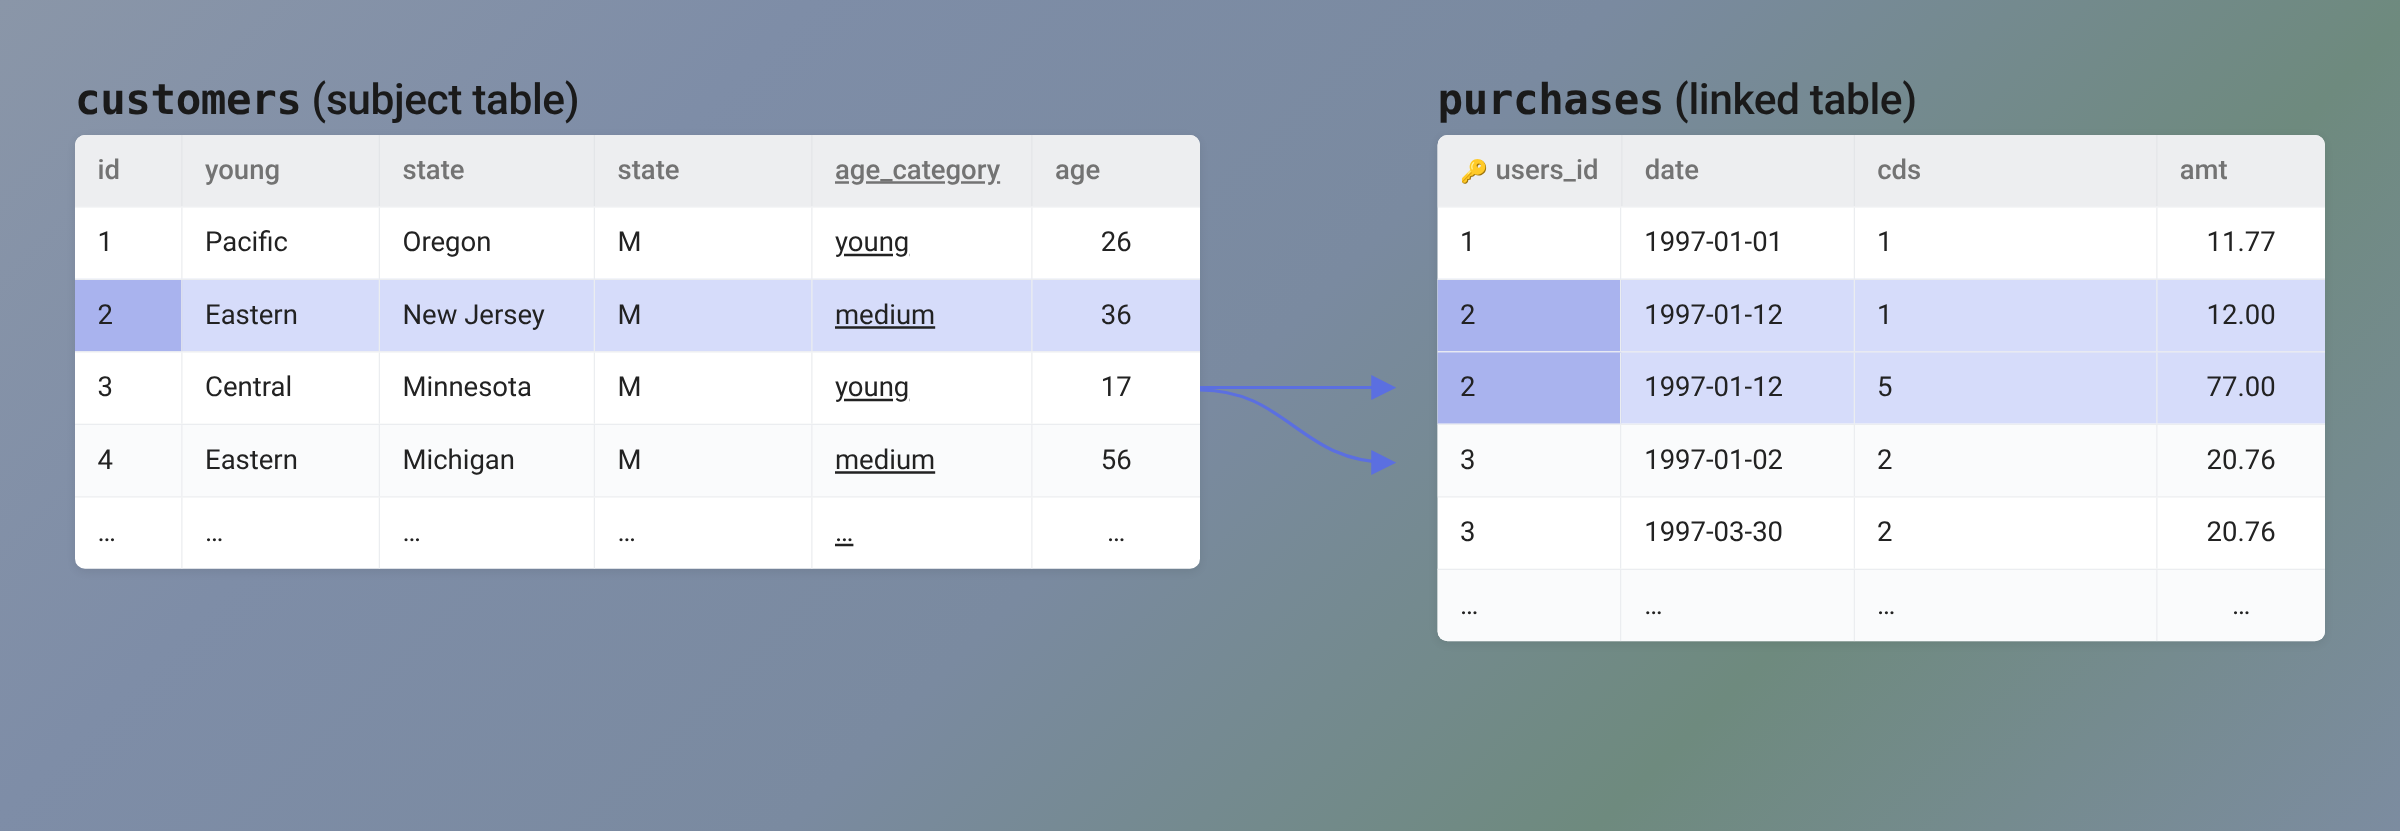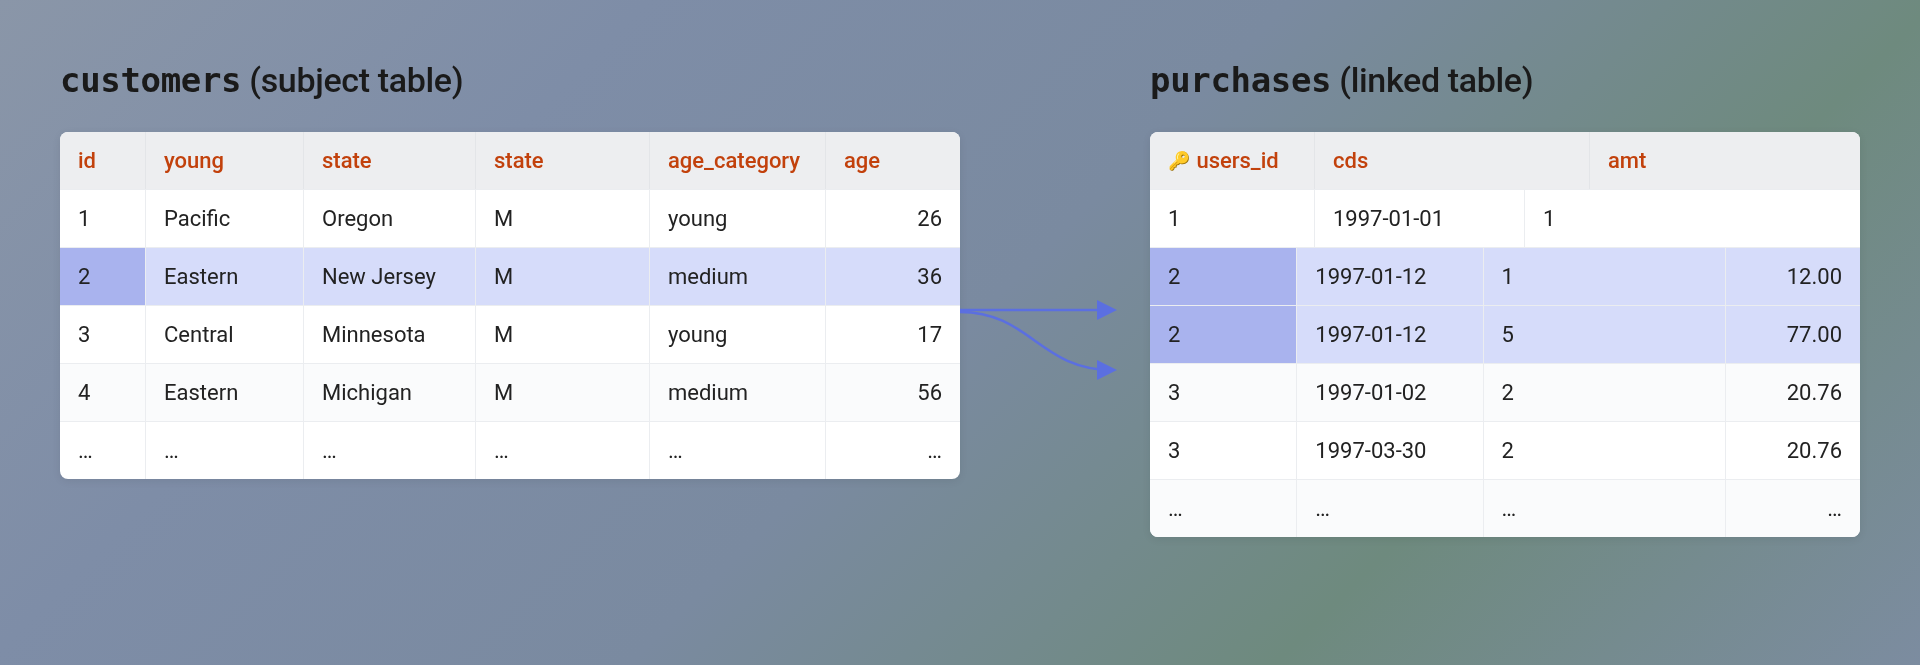--- a/index.html
+++ b/index.html
@@ -19,68 +19,68 @@
       padding: 60px 60px 0 60px;
       position: relative;
     }
     .panel { display: flex; flex-direction: column; }
     .panel.left { width: 900px; }
     .panel.right { width: 710px; }
     .title {
       font-size: 34px;
       font-weight: 500;
       color: #1a1a1a;
-      margin-bottom: 32px;
+      margin-bottom: 8px;
       letter-spacing: -0.01em;
     }
     .title .mono {
       font-family: ui-monospace, "SF Mono", Menlo, Monaco, Consolas, monospace;
       font-weight: 700;
     }
     .table {
       background: #fff;
       border-radius: 8px;
       overflow: hidden;
       box-shadow: 0 2px 8px rgba(0,0,0,0.08);
       font-size: 22px;
       color: #222;
     }
     .thead { display: flex; background: #edeef0; }
     .th {
       padding: 16px 18px;
       font-weight: 500;
-      color: #c2410c;
+      color: #737373;
       border-right: 1px solid #e3e5e8;
       display: flex;
       align-items: center;
       gap: 6px;
     }
     .th:last-child { border-right: none; }
     .tbody { display: flex; flex-direction: column; }
     .tr { display: flex; border-top: 1px solid #ebedf0; }
     .tr:nth-child(even):not(.highlight) { background: #fafbfc; }
     .td {
       padding: 16px 18px;
       border-right: 1px solid #ebedf0;
       overflow: hidden;
       text-overflow: ellipsis;
       white-space: nowrap;
     }
     .td:last-child { border-right: none; }
     .tr.highlight { background: #d6dcfa; }
     .tr.highlight .td:first-child { background: #a9b3ee; }
-    .num { text-align: right; }
+    .num { text-align: center; }
     .key-icon { font-size: 18px; }
 
     
     .c-id     { width: 86px; }
     .c-zone   { width: 158px; }
     .c-state  { width: 172px; }
     .c-gender { width: 174px; }
-    .c-agecat { width: 176px; }
+    .c-agecat { width: 176px; text-decoration: underline; }
     .c-age    { width: 134px; }
 
     
     .p-uid  { width: 165px; }
     .p-date { width: 210px; }
     .p-cds  { width: 275px; }
     .p-amt  { width: 150px; }
 
     svg.link {
       position: absolute;
@@ -154,28 +154,30 @@
   <div class="panel right">
     <div class="title">
       <span class="mono">purchases</span><span> (linked table)</span>
     </div>
     <div class="table">
       <div class="thead">
         <div class="th p-uid">
           <span class="key-icon">🔑</span>
           <span>users_id</span>
         </div>
+        <div class="th p-date">date</div>
         <div class="th p-cds">cds</div>
         <div class="th p-amt">amt</div>
       </div>
       <div class="tbody" id="purchases-body">
           <div class="tr">
             <div class="td p-uid">1</div>
             <div class="td p-date">1997-01-01</div>
             <div class="td p-cds">1</div>
+            <div class="td p-amt num">11.77</div>
           </div>
           <div class="tr highlight">
             <div class="td p-uid">2</div>
             <div class="td p-date">1997-01-12</div>
             <div class="td p-cds">1</div>
             <div class="td p-amt num">12.00</div>
           </div>
           <div class="tr highlight">
             <div class="td p-uid">2</div>
             <div class="td p-date">1997-01-12</div>

